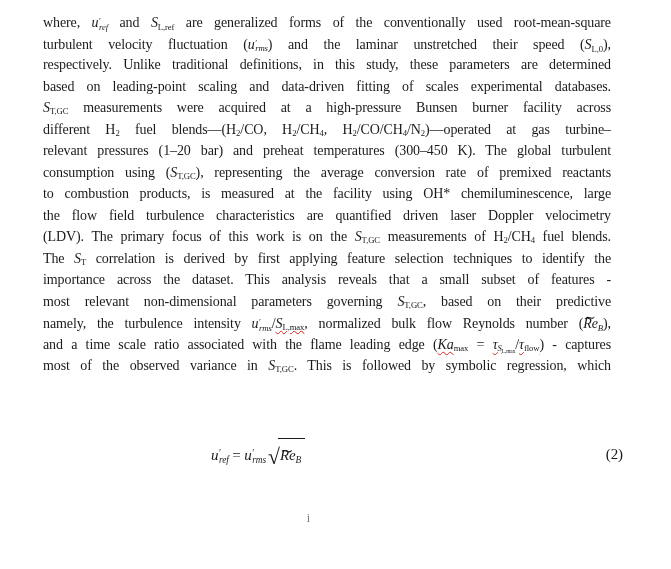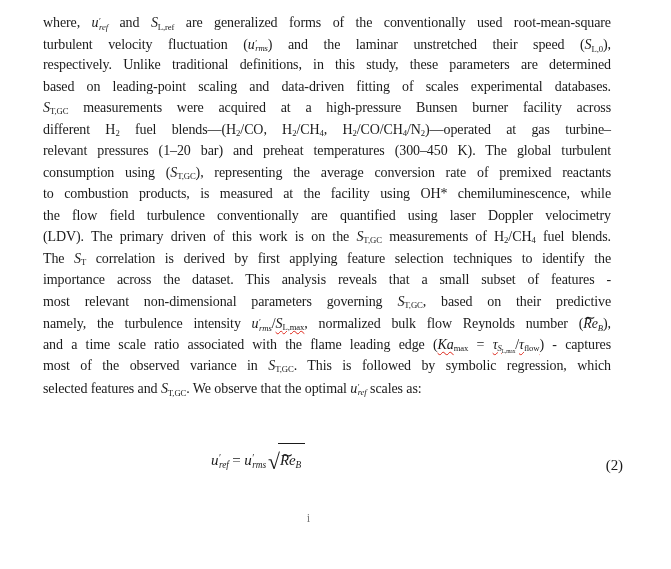--- a/index.html
+++ b/index.html
@@ -45,21 +45,21 @@
   .seg-vinculum{
     display:inline-block;
     border-top:1.3px solid currentColor;
     margin-left:-0.14em;
     padding:6px 4px 0 2px;
   }
   .seg-vinculum .seg-tacc { top:-0.32em; }
 
   
   .equation-row {
-    display:flex; align-items:flex-end;
+    display:flex; align-items:center;
     margin-top:15px; height:42px;
     font-size:15px; letter-spacing:-0.1px;
   }
   .eq-spacer { flex:0 0 168px; }
   .eq-num { margin-left:auto; margin-right:-12px; }
 
   .page-footer {
     position:absolute; left:0; top:508px; width:100%;
     text-align:center;
   }
@@ -77,30 +77,29 @@
   <div class="body-text">
 
   <div class="text-line"><span>where, </span><span class="seg-i">u</span><span class="seg-pr">′</span><span class="seg-isub">ref</span><span> and </span><span class="seg-i">S</span><span class="seg-sub">L,ref</span><span> are generalized forms of the conventionally used root-mean-square</span></div>
       <div class="text-line"><span>turbulent velocity fluctuation (</span><span class="seg-i">u</span><span class="seg-pr">′</span><span class="seg-isub">rms</span><span>) and the laminar unstretched their speed (</span><span class="seg-i">S</span><span class="seg-sub">L,0</span><span>),</span></div>
       <div class="text-line"><span>respectively. Unlike traditional definitions, in this study, these parameters are determined</span></div>
       <div class="text-line"><span>based on leading-point scaling and data-driven fitting of scales experimental databases.</span></div>
       <div class="text-line"><span class="seg-i">S</span><span class="seg-sub">T,GC</span><span> measurements were acquired at a high-pressure Bunsen burner facility across</span></div>
       <div class="text-line"><span>different H</span><span class="seg-sub">2</span><span> fuel blends—(H</span><span class="seg-sub">2</span><span>/CO, H</span><span class="seg-sub">2</span><span>/CH</span><span class="seg-sub">4</span><span>, H</span><span class="seg-sub">2</span><span>/CO/CH</span><span class="seg-sub">4</span><span>/N</span><span class="seg-sub">2</span><span>)—operated at gas turbine–</span></div>
       <div class="text-line"><span>relevant pressures (1–20 bar) and preheat temperatures (300–450 K). The global turbulent</span></div>
       <div class="text-line"><span>consumption using (</span><span class="seg-i">S</span><span class="seg-sub">T,GC</span><span>), representing the average conversion rate of premixed reactants</span></div>
-      <div class="text-line"><span>to combustion products, is measured at the facility using OH* chemiluminescence, while</span></div>
-      <div class="text-line"><span>the flow field turbulence conventionally are quantified using laser Doppler velocimetry</span></div>
-      <div class="text-line"><span>(LDV). The primary driven of this work is on the </span><span class="seg-i">S</span><span class="seg-sub">T,GC</span><span> measurements of H</span><span class="seg-sub">2</span><span>/CH</span><span class="seg-sub">4</span><span> fuel blends.</span></div>
+      <div class="text-line"><span>to combustion products, is measured at the facility using OH* chemiluminescence, large</span></div>
+      <div class="text-line"><span>the flow field turbulence characteristics are quantified driven laser Doppler velocimetry</span></div>
+      <div class="text-line"><span>(LDV). The primary focus of this work is on the </span><span class="seg-i">S</span><span class="seg-sub">T,GC</span><span> measurements of H</span><span class="seg-sub">2</span><span>/CH</span><span class="seg-sub">4</span><span> fuel blends.</span></div>
       <div class="text-line"><span>The </span><span class="seg-i">S</span><span class="seg-sub">T</span><span> correlation is derived by first applying feature selection techniques to identify the</span></div>
       <div class="text-line"><span>importance across the dataset.  This analysis reveals that a small subset of features -</span></div>
       <div class="text-line"><span>most relevant non-dimensional parameters governing </span><span class="seg-i">S</span><span class="seg-sub">T,GC</span><span>, based on their predictive</span></div>
       <div class="text-line"><span>namely, the turbulence intensity </span><span class="seg-i">u</span><span class="seg-pr">′</span><span class="seg-isub">rms</span><span>/</span><span class="seg-sq"><span class="seg-i">S</span><span class="seg-sub">L,max</span></span><span>, normalized bulk flow Reynolds number (</span><span class="seg-tld"><span class="seg-tacc">∼</span><span class="seg-i">Re</span></span><span class="seg-isub">B</span><span>),</span></div>
       <div class="text-line"><span>and a time scale ratio associated with the flame leading edge (</span><span class="seg-sq"><span class="seg-i">Ka</span><span class="seg-sub">max</span></span><span> = </span><span class="seg-sq"><span class="seg-i">τ</span><span class="seg-sub"><span class="seg-i">S</span><span class="seg-sub">L,max</span></span></span><span>/</span><span class="seg-sq"><span class="seg-i">τ</span><span class="seg-sub">flow</span></span><span>) - captures</span></div>
       <div class="text-line"><span>most of the observed variance in </span><span class="seg-i">S</span><span class="seg-sub">T,GC</span><span>. This is followed by symbolic regression, which</span></div>
-      <div class="text-line align-left"><span>selected features and </span><span class="seg-i">S</span><span class="seg-sub">T,GC</span><span>. We observe that the optimal </span><span class="seg-i">u</span><span class="seg-pr">′</span><span class="seg-isub">ref</span><span> scales as:</span></div>
     </div>
   <div class="body-text" style="top:auto; bottom:auto;"></div>
   <div class="body-text eq-holder" style="top:419px;">
     <div class="equation-row">
       <div class="eq-spacer"></div>
       <span><span class="seg-i">u</span><span class="seg-pr">′</span><span class="seg-isub">ref</span><span> = </span><span class="seg-i">u</span><span class="seg-pr">′</span><span class="seg-isub">rms</span><span class="seg-radical">√</span><span class="seg-vinculum"><span class="seg-tld"><span class="seg-tacc">∼</span><span class="seg-i">Re</span></span><span class="seg-isub">B</span></span></span>
       <span class="eq-num">(2)</span>
     </div>
   </div>
   <div class="page-footer">

